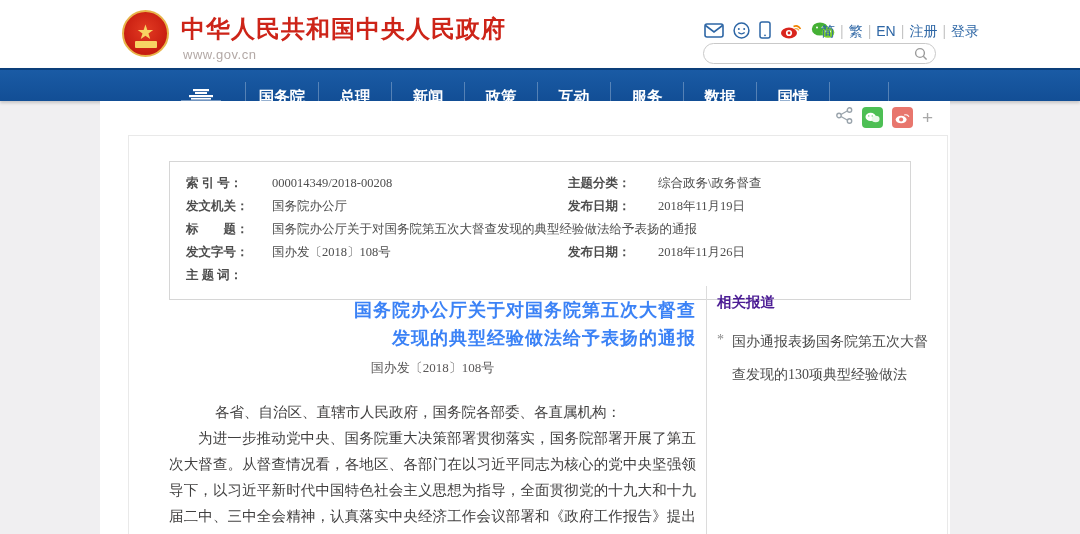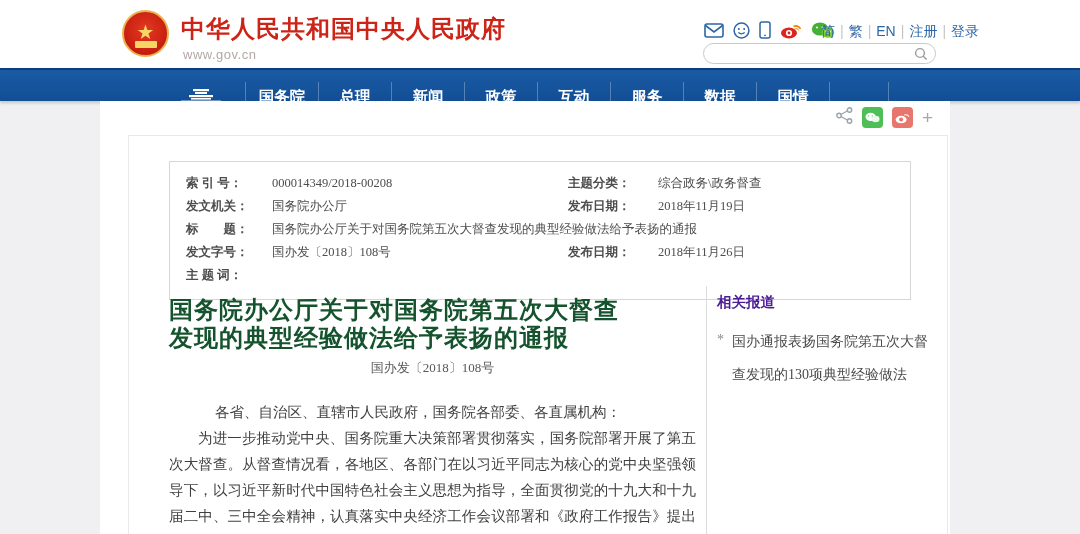--- a/index.html
+++ b/index.html
@@ -69,21 +69,21 @@
   .meta-table { position:absolute; top:25px; left:40px; width:742px;
     border:1px solid #d6d6d6; padding:10px 2px 12px 16px;
     font-family:"Liberation Serif","DejaVu Serif",serif; font-size:12.5px; color:#4d4d4d; }
   .meta-grid { display:grid; grid-template-columns:86px 296px 90px auto; line-height:23px; }
   .meta-label { font-weight:bold; white-space:nowrap; }
   .meta-value { white-space:nowrap; }
   .meta-span { grid-column:2 / 5; white-space:nowrap; overflow:hidden; }
 
   .main-col { position:absolute; top:160px; left:40px; width:527px;
     font-family:"Liberation Serif","DejaVu Serif",serif; }
-  .doc-title { text-align:left; font-size:24px; font-weight:bold; color:#14532d;
+  .doc-title { text-align:right; font-size:18px; font-weight:bold; color:#3b82f6;
     line-height:28px; letter-spacing:1px; }
   .doc-number { margin-top:7px; text-align:center; font-size:13px; color:#595757; line-height:18px; }
   .salutation { margin-top:22px; font-size:14.5px; line-height:26px; color:#403f3f;margin-left:46px; }
   .body-para { font-size:14.5px; line-height:26px; color:#403f3f; text-indent:2em; text-align:justify; }
 
   .side-divider { position:absolute; top:150px; left:577px; width:1px; height:336px; background:#dcdcdc; }
   .sidebar { position:absolute; top:157px; left:588px; width:222px; }
   .sidebar-title { font-size:14.5px; font-weight:bold; color:#4c1d95; }
   .related-item { position:relative; margin-top:13px; padding-left:15px;
     font-family:"Liberation Serif","DejaVu Serif",serif; font-size:14px; line-height:33px;

